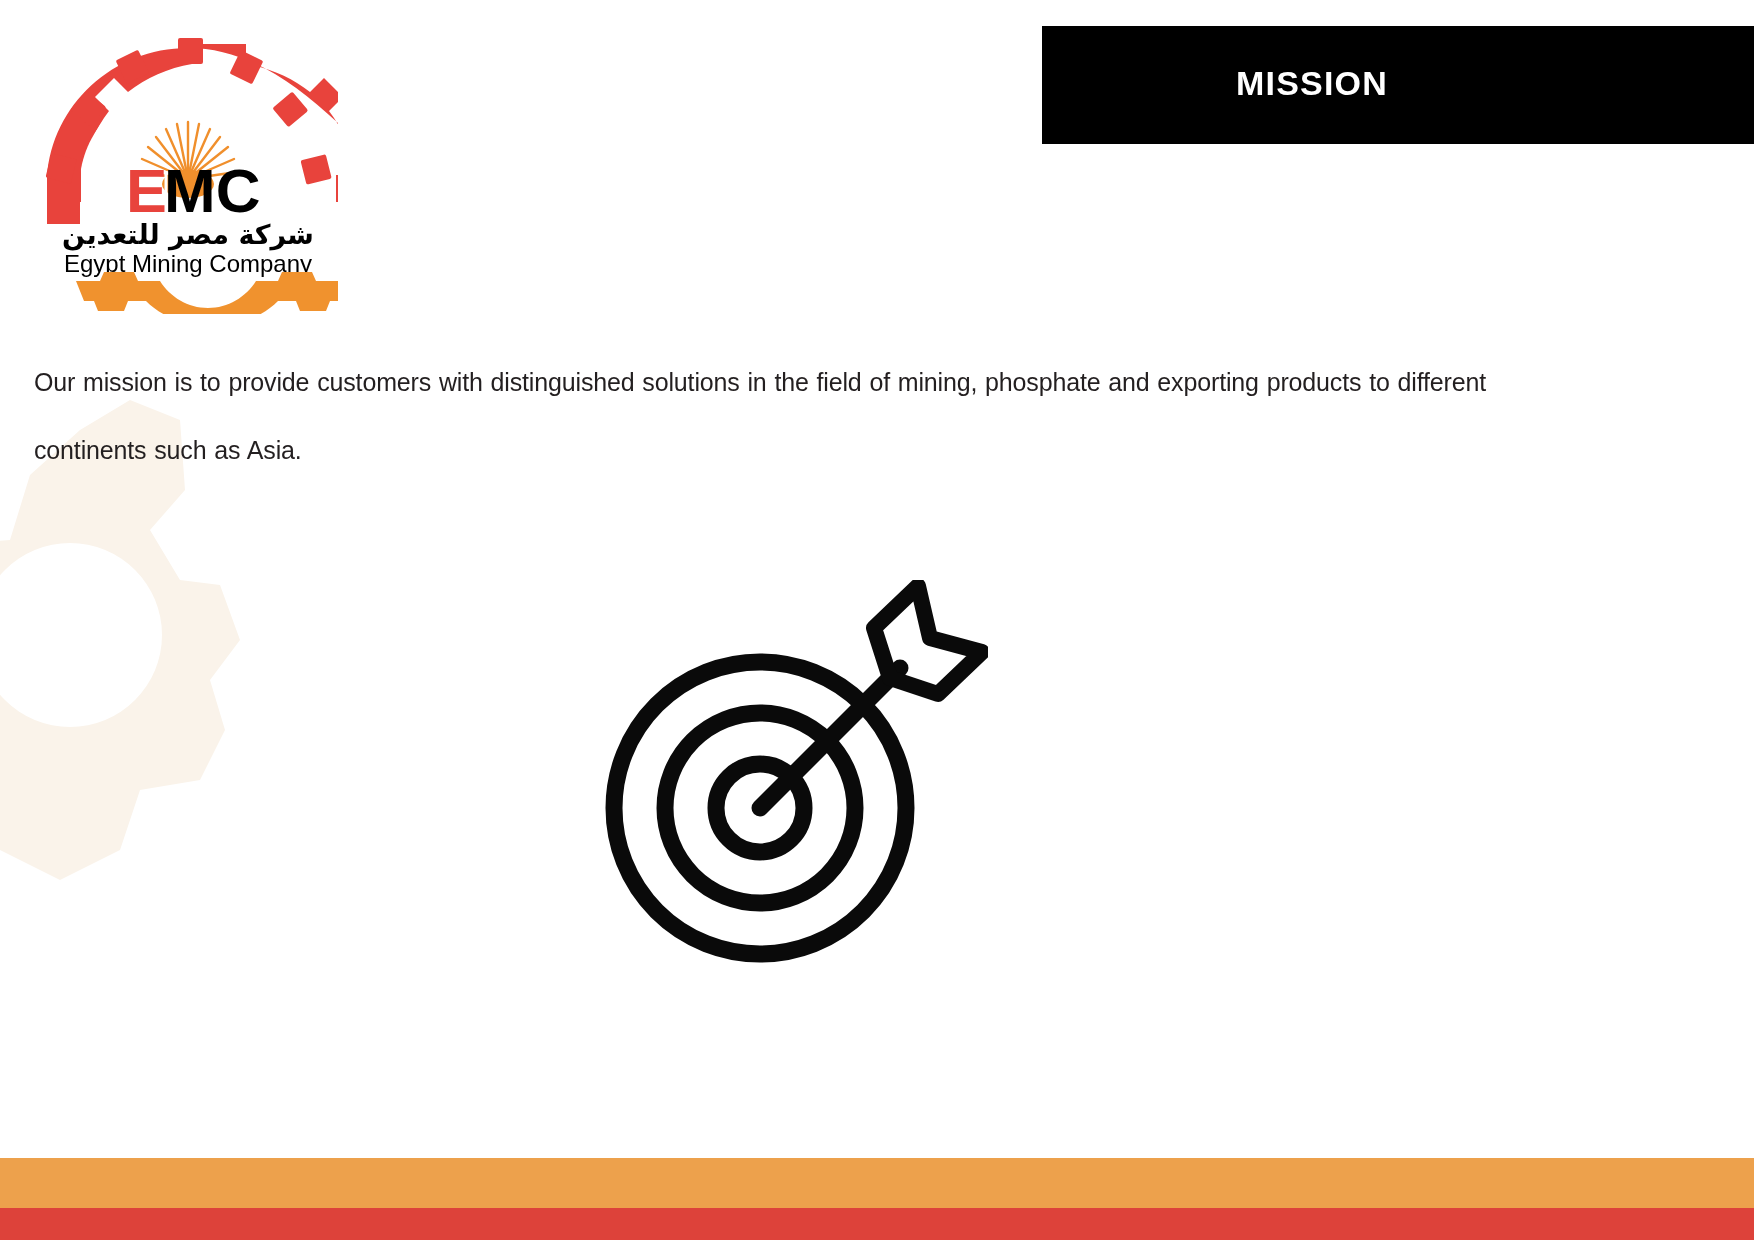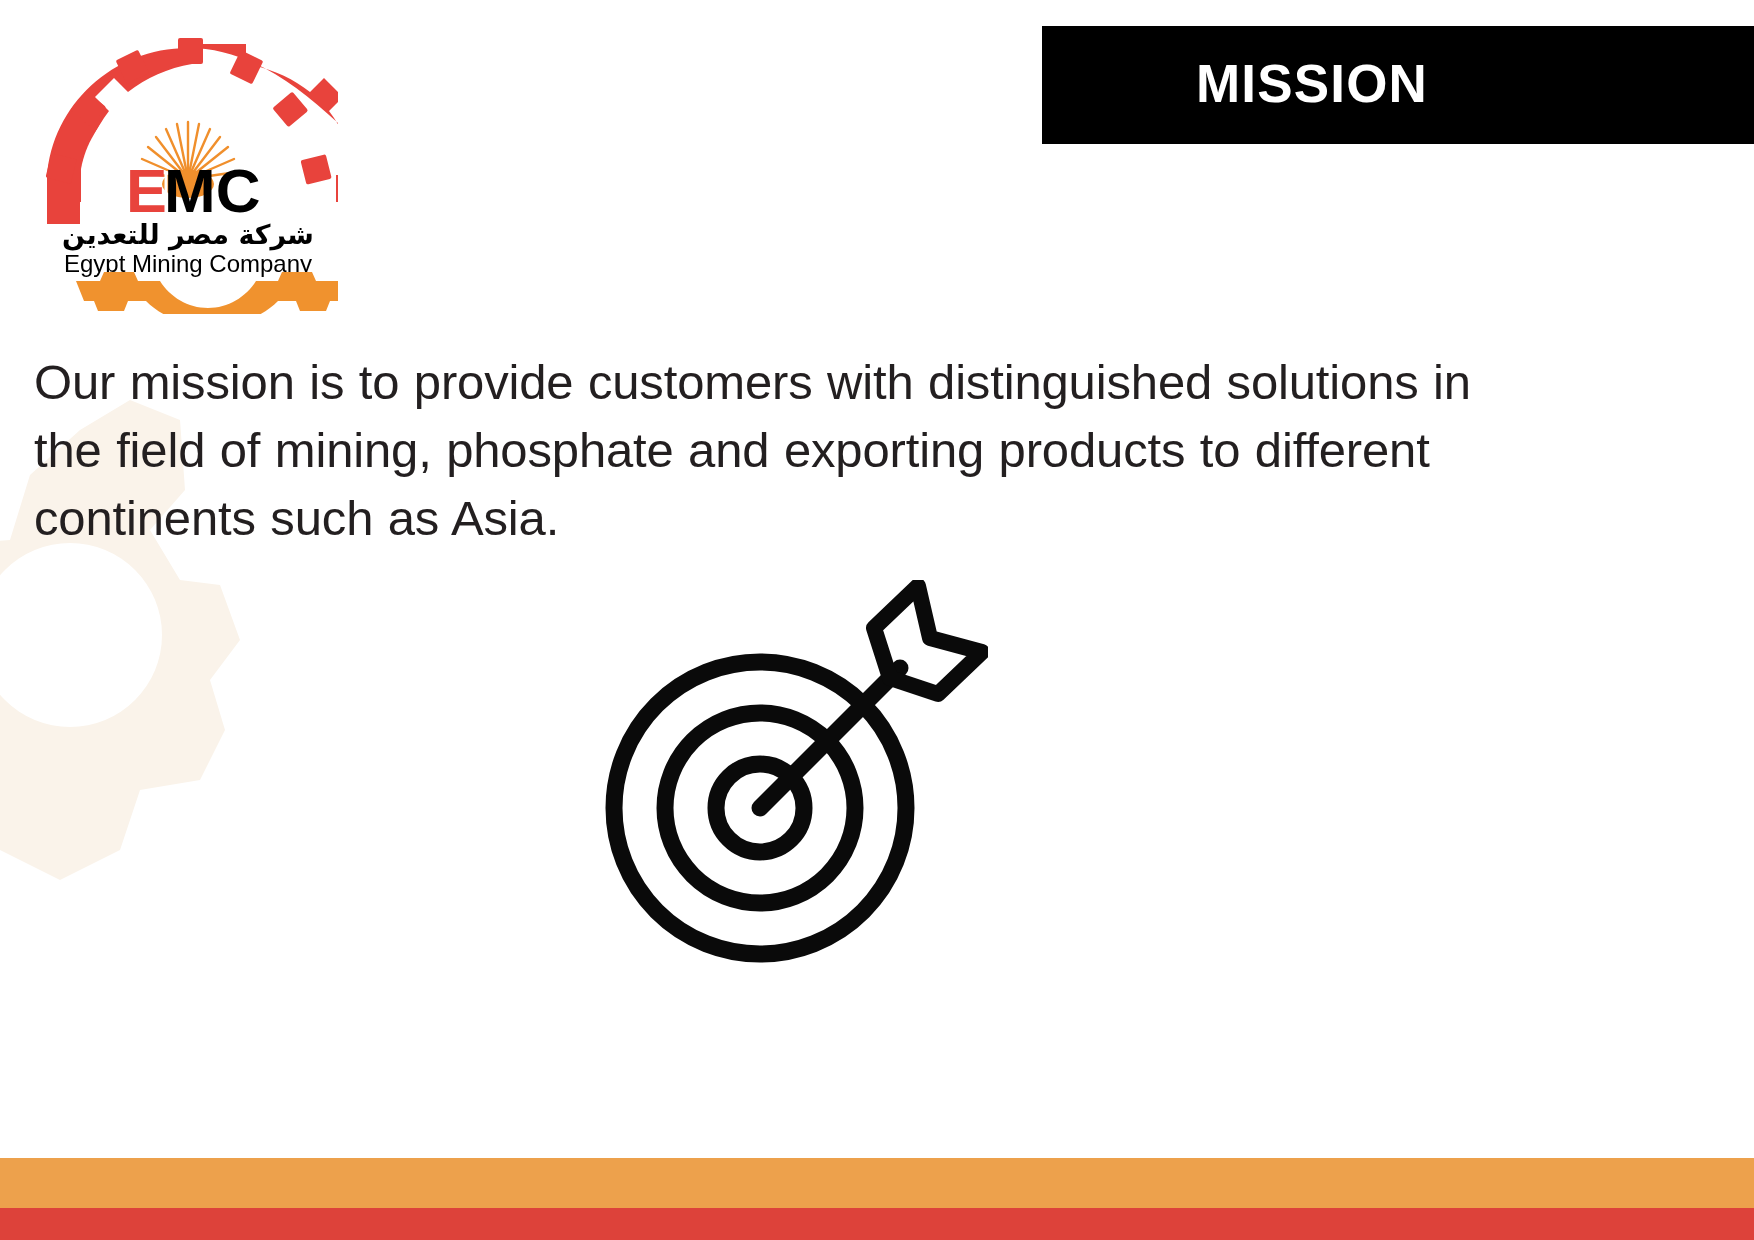--- a/index.html
+++ b/index.html
@@ -55,36 +55,36 @@
     background: #000000;
     z-index: 4;
     display: flex;
     align-items: center;
     justify-content: center;
   }
   .mission-bar .label {
     color: #ffffff;
     font-family: "Liberation Sans", sans-serif;
     font-weight: 700;
-    font-size: 53px;
+    font-size: 34px;
     letter-spacing: 1.2px;
     transform: translateX(-86px) translateY(-2px);
     white-space: nowrap;
   }
 
   
   .body-text {
     position: absolute;
     left: 34px;
     top: 348px;
     width: 1480px;
     z-index: 3;
     color: #231f20;
     font-family: "Liberation Sans", sans-serif;
-    font-size: 49px;
+    font-size: 25px;
     line-height: 68px;
     font-weight: 400;
     letter-spacing: -0.15px;
     word-spacing: 1px;
   }
 
   
   .target-icon {
     position: absolute;
     left: 588px;

